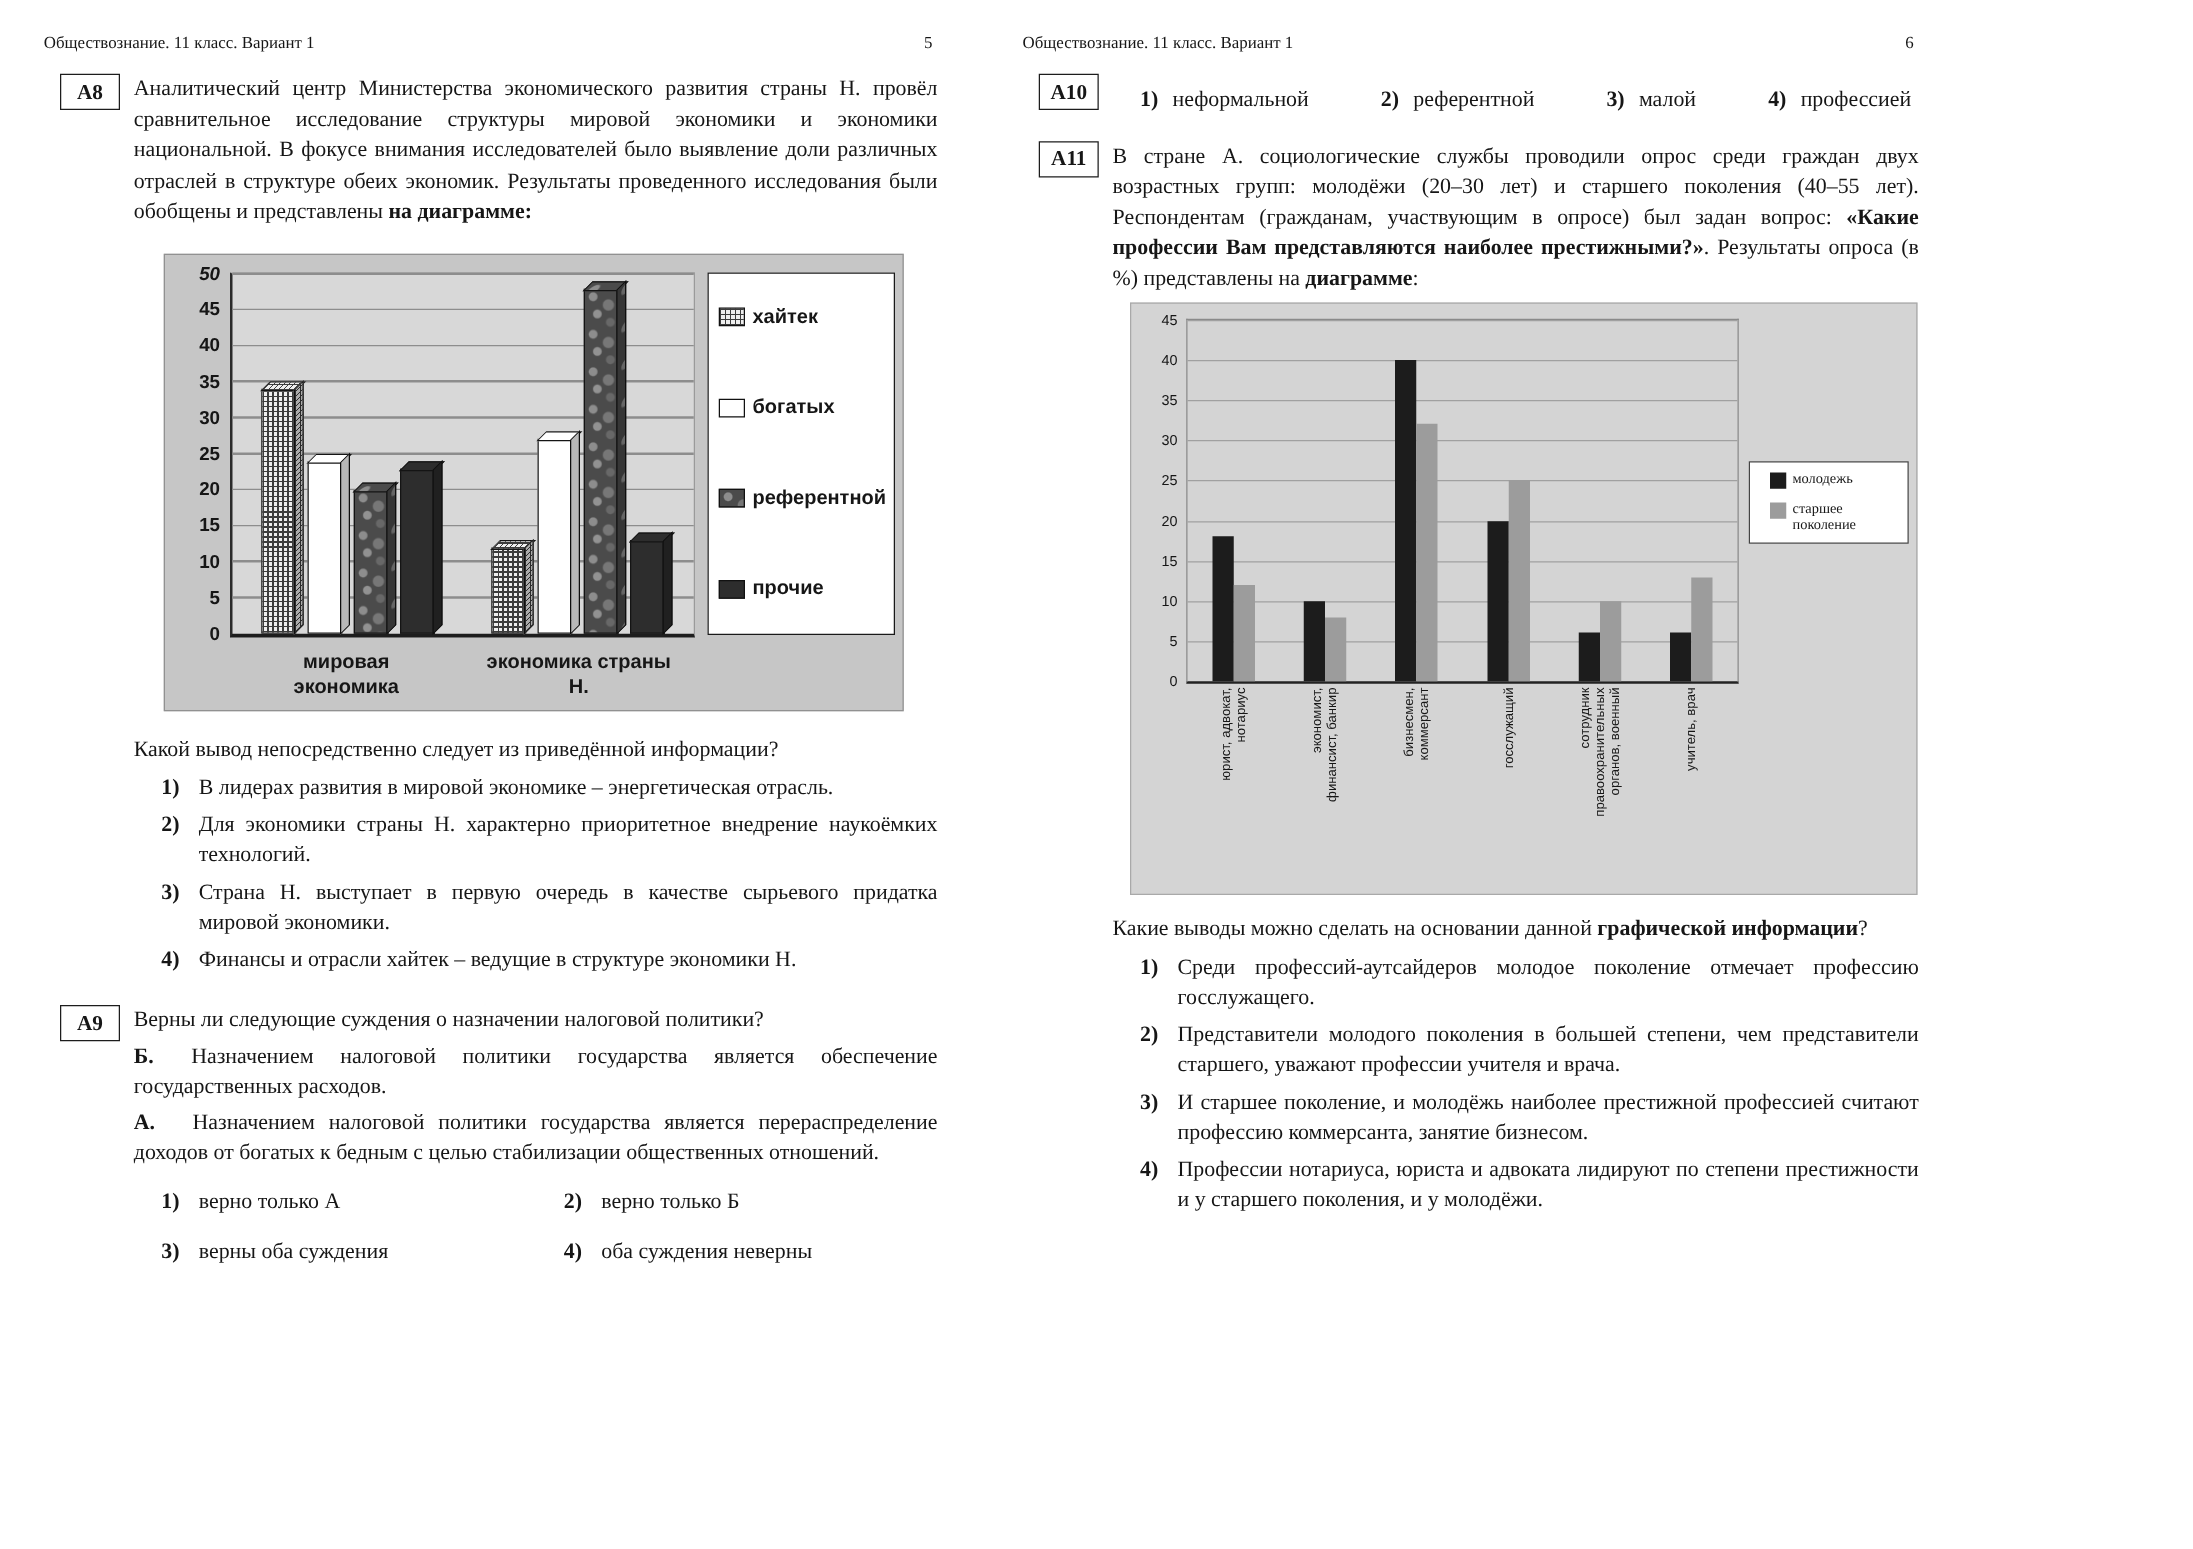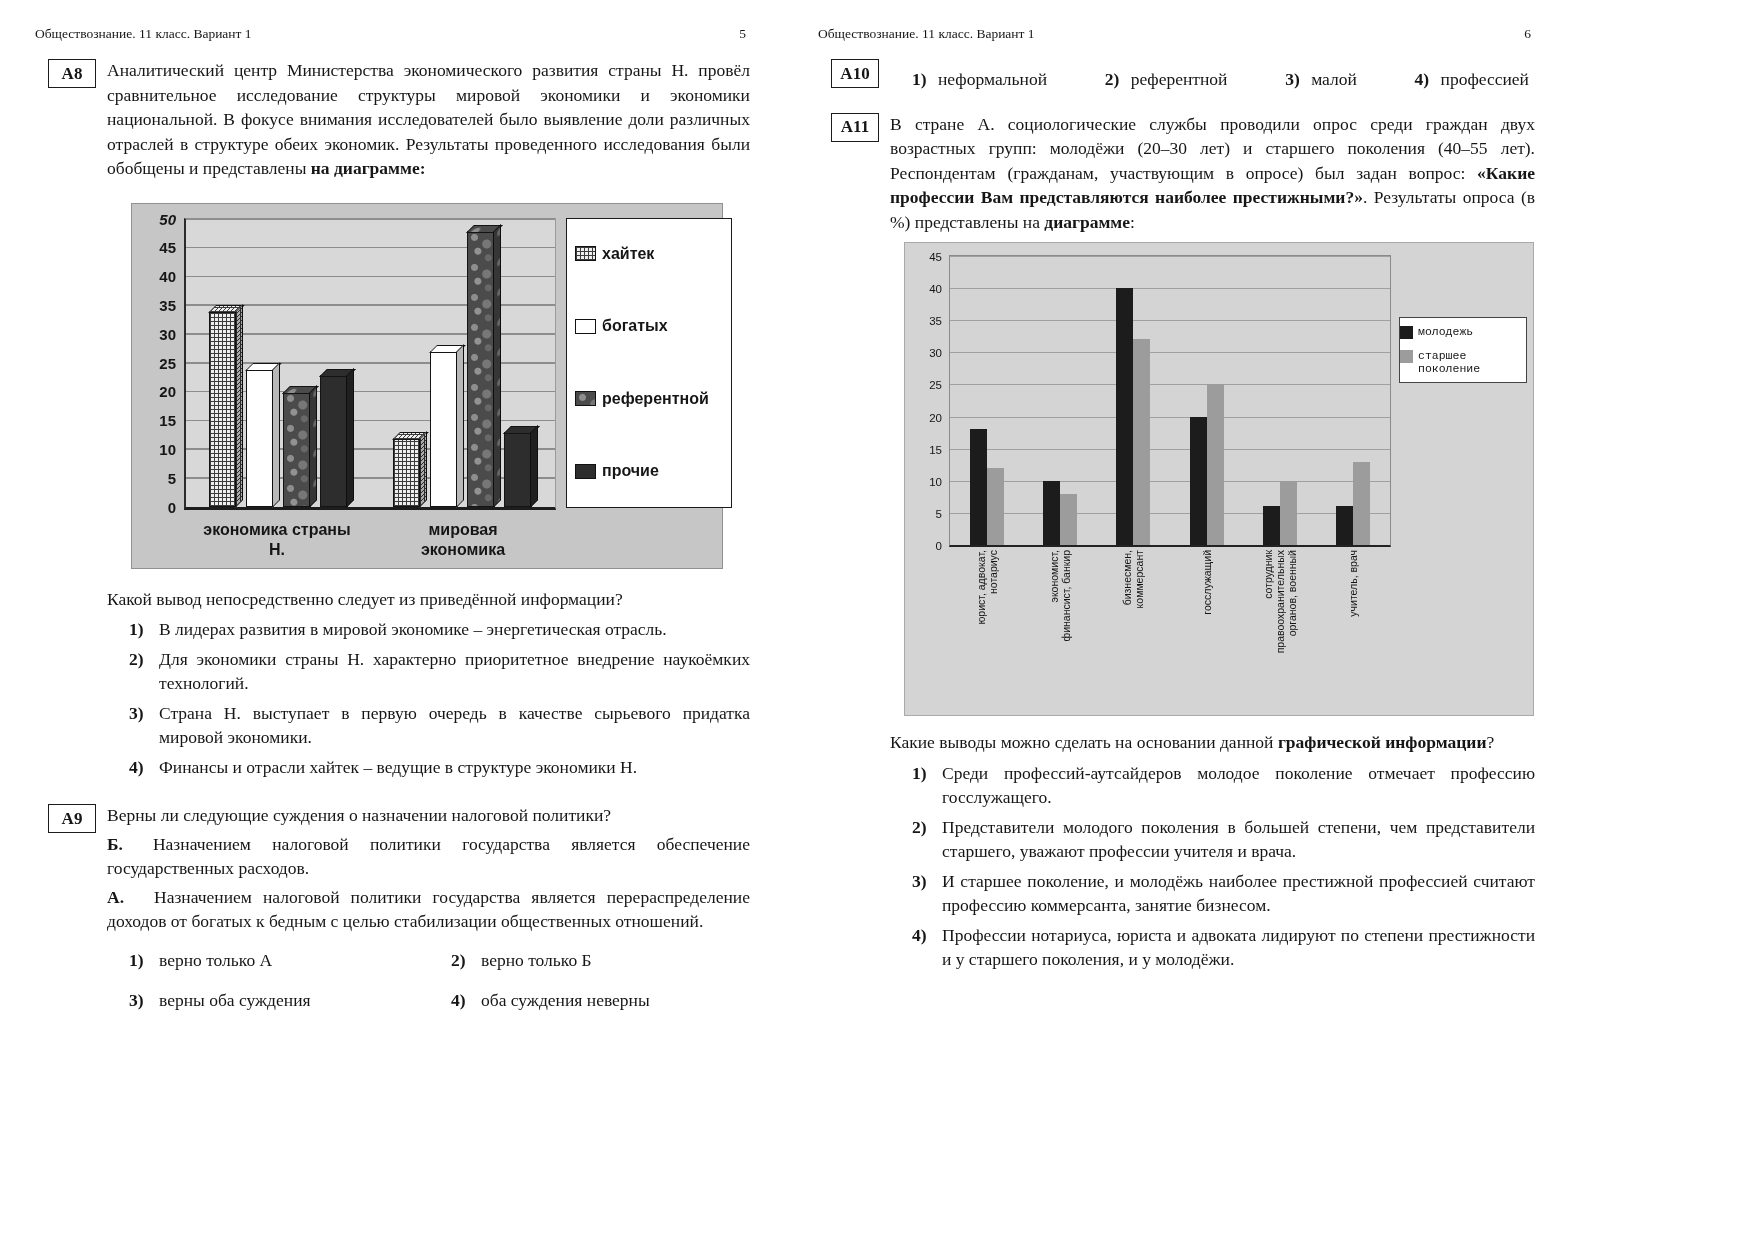--- a/index.html
+++ b/index.html
@@ -61,21 +61,21 @@
                      repeating-linear-gradient(90deg,#3c3c3c 0 1px,transparent 1px 4px); }
   .pat-white { background:#ffffff; }
   .pat-rock  { background-color:#4b4b4b;
     background-image:radial-gradient(circle at 25% 18%,#8d8d8d 3px,transparent 4px),
                      radial-gradient(circle at 72% 40%,#777777 4px,transparent 5px),
                      radial-gradient(circle at 38% 64%,#929292 3px,transparent 4px),
                      radial-gradient(circle at 78% 86%,#686868 3px,transparent 4px);
     background-size:26px 30px; }
   .pat-dark  { background:#2d2d2d; }
   .c1-legendwrap { grid-column:3; grid-row:1; padding-left:10px; }
-  .c1-legend { width:166px; height:290px; background:#ffffff; border:1.5px solid #1a1a1a;
+  .c1-legend { width:150px; height:290px; background:#ffffff; border:1.5px solid #1a1a1a;
     display:flex; flex-direction:column; justify-content:space-between; padding:24px 8px; }
   .c1-litem { display:flex; align-items:center; gap:6px;
     font-family:"Liberation Sans",sans-serif; font-weight:bold; font-size:16px; }
   .c1-swatch { width:21px; height:15px; border:1.2px solid #111; flex-shrink:0; }
   .c1-xlabels { grid-column:2; grid-row:2; display:flex; margin-top:10px; }
   .c1-xlab { flex:1; text-align:center; white-space:pre-line;
     font-family:"Liberation Sans",sans-serif; font-weight:bold; font-size:16px; line-height:1.25; }
 
   
   .fig2 {
@@ -90,23 +90,23 @@
     border:1px solid #8a8a8a; border-bottom:2px solid #222222; }
   .c2-grid { position:absolute; left:0; right:0; height:1px; background:#a0a0a0; }
   .c2-groups { position:absolute; inset:0; display:flex; }
   .c2-group { flex:1; display:flex; align-items:flex-end; justify-content:center; }
   .c2-bar { width:17px; }
   .c2-xlabels { grid-column:2; grid-row:2; position:relative; }
   .c2-xlab { position:absolute; top:3px; width:150px; text-align:right; white-space:pre-line;
     font-family:"Liberation Sans",sans-serif; font-size:10.5px; line-height:12px;
     transform-origin:top right; transform:rotate(-90deg); }
   .c2-legendwrap { grid-column:3; grid-row:1; padding-left:8px; }
-  .c2-legend { margin-top:62px; width:128px; background:#ffffff; border:1px solid #444;
-    padding:7px 0; display:flex; flex-direction:column; gap:10px;
-    font-family:Liberation Mono, monospace; font-size:11.5px; line-height:1.15; }
+  .c2-legend { margin-top:114px; width:128px; background:#ffffff; border:1px solid #444;
+    padding:7px 16px; display:flex; flex-direction:column; gap:10px;
+    font-family:Liberation Serif, serif; font-size:11.5px; line-height:1.15; }
   .c2-litem { display:flex; align-items:flex-start; gap:5px; }
   .c2-swatch { width:13px; height:13px; flex-shrink:0; margin-top:1px; }
 </style>
 </head>
 <body>
 
 <div class="col" id="col-left">
 
   <div class="pagehead">
     <span>Обществознание. 11 класс. Вариант 1</span>
@@ -172,24 +172,24 @@
                 <span class="c1-swatch pat-rock"></span>
                 <span class="c1-ltext">референтной</span>
               </div>
               <div class="c1-litem">
                 <span class="c1-swatch pat-dark"></span>
                 <span class="c1-ltext">прочие</span>
               </div>
             </div>
         </div>
         <div class="c1-xlabels">
+            <div class="c1-xlab">мировая
+экономика</div>
             <div class="c1-xlab">экономика страны
 Н.</div>
-            <div class="c1-xlab">мировая
-экономика</div>
           </div>
       </div>
 
       <p>Какой вывод непосредственно следует из приведённой информации?</p>
       <div class="opts">
         <div class="opt">
             <span class="num">1)</span>
             <span class="txt">В лидерах развития в мировой экономике – энергетическая отрасль.</span>
           </div>
         <div class="opt">

